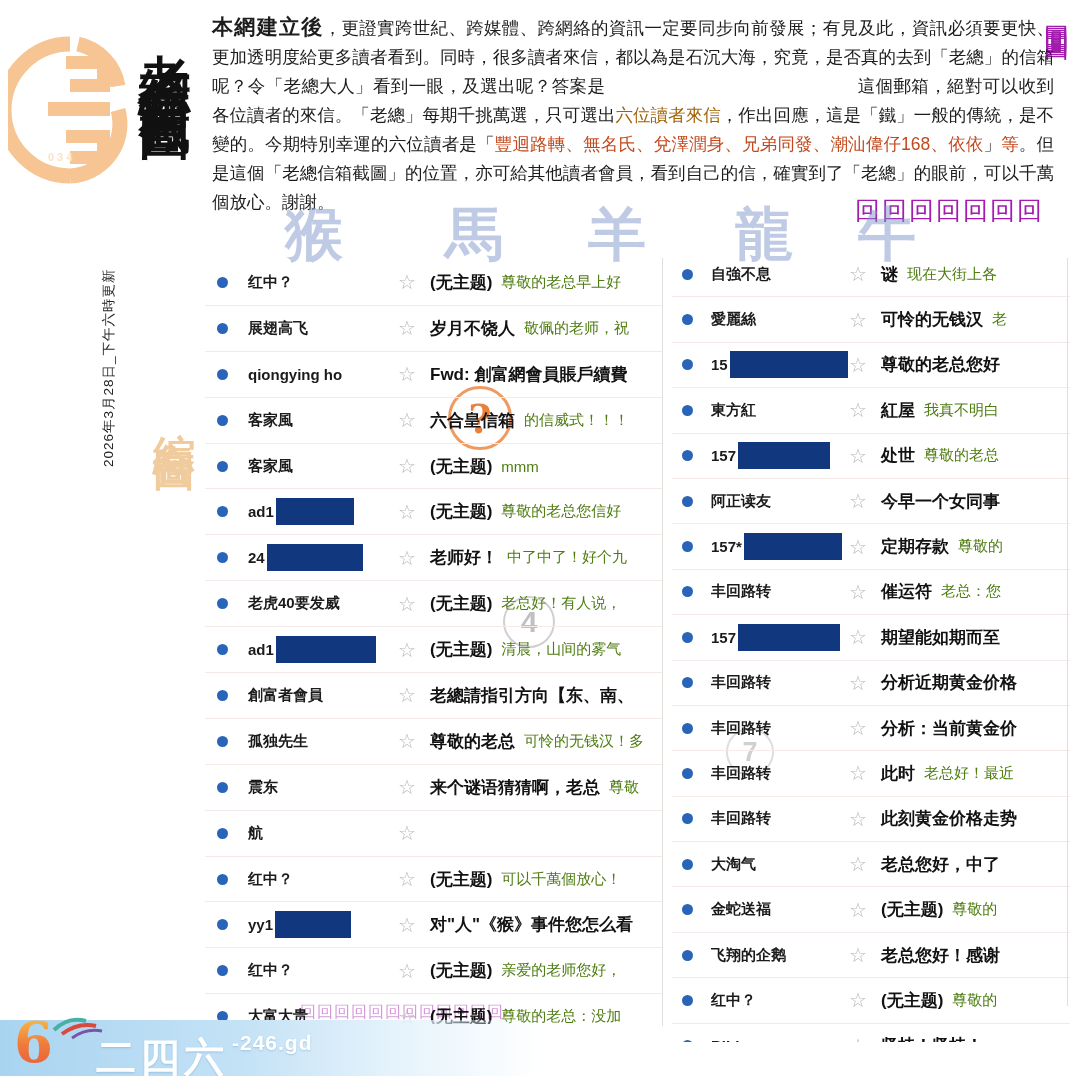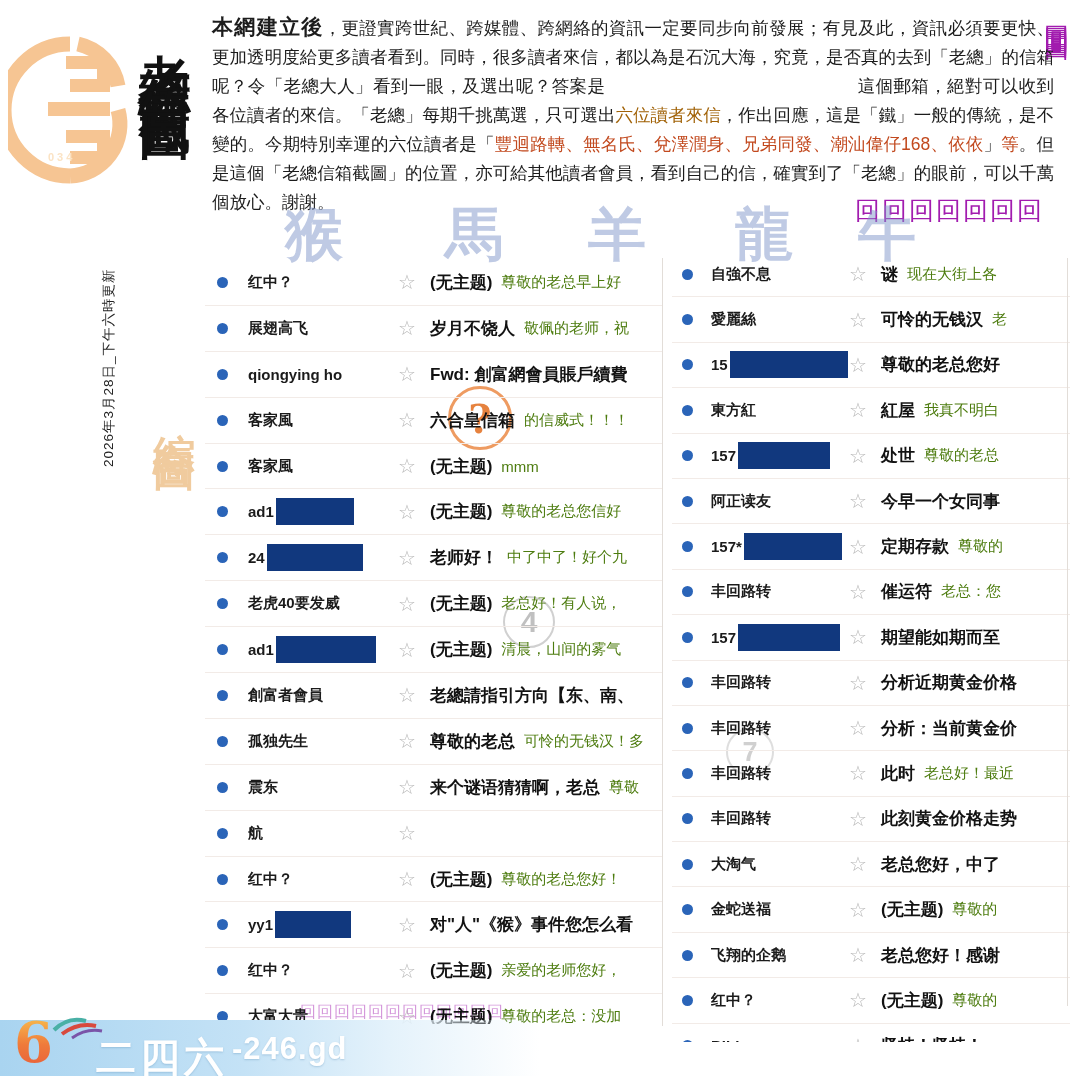--- a/index.html
+++ b/index.html
@@ -119,21 +119,21 @@
     background:linear-gradient(180deg,#f8c24e 0%,#ef7a3a 55%,#e85f3a 100%);
     -webkit-background-clip:text;background-clip:text;color:transparent;line-height:56px;
   }
   .ribbon{position:absolute;left:52px;top:1014px;}
   .brand{
     position:absolute;left:96px;top:1030px;font-size:40px;font-weight:bold;
     font-family:"DejaVu Serif",serif;color:#ffffff;letter-spacing:4px;
     text-shadow:0 1px 2px rgba(90,140,180,.35);
   }
   .domain{
-    position:absolute;left:232px;top:1031px;font-size:31px;font-weight:bold;
+    position:absolute;left:232px;top:1031px;font-size:21px;font-weight:bold;
     color:#ffffff;letter-spacing:1px;text-shadow:0 1px 2px rgba(90,140,180,.35);
   }
 </style>
 </head>
 <body>
 
 <div class="logo">
   <svg width="128" height="166" viewBox="0 0 128 166">
     <g fill="none" stroke="#f6c593" stroke-width="15">
       <path d="M 62 18 A 52 52 0 0 0 62 150"></path>
@@ -290,21 +290,21 @@
       </span>
       <span class="star">☆</span>
     </div>
     <div class="mail-row">
       <span class="dot"></span>
       <span class="sender">
         <span>红中？</span>
       </span>
       <span class="star">☆</span>
       <span class="subj">(无主题)</span>
-      <span class="snip">尊敬的老总您好！</span>
+      <span class="snip">可以千萬個放心！</span>
     </div>
     <div class="mail-row">
       <span class="dot"></span>
       <span class="sender">
         <span>yy1</span>
         <span class="redact" style="width: 76px;"></span>
       </span>
       <span class="star">☆</span>
       <span class="subj">对"人"《猴》事件您怎么看</span>
     </div>

